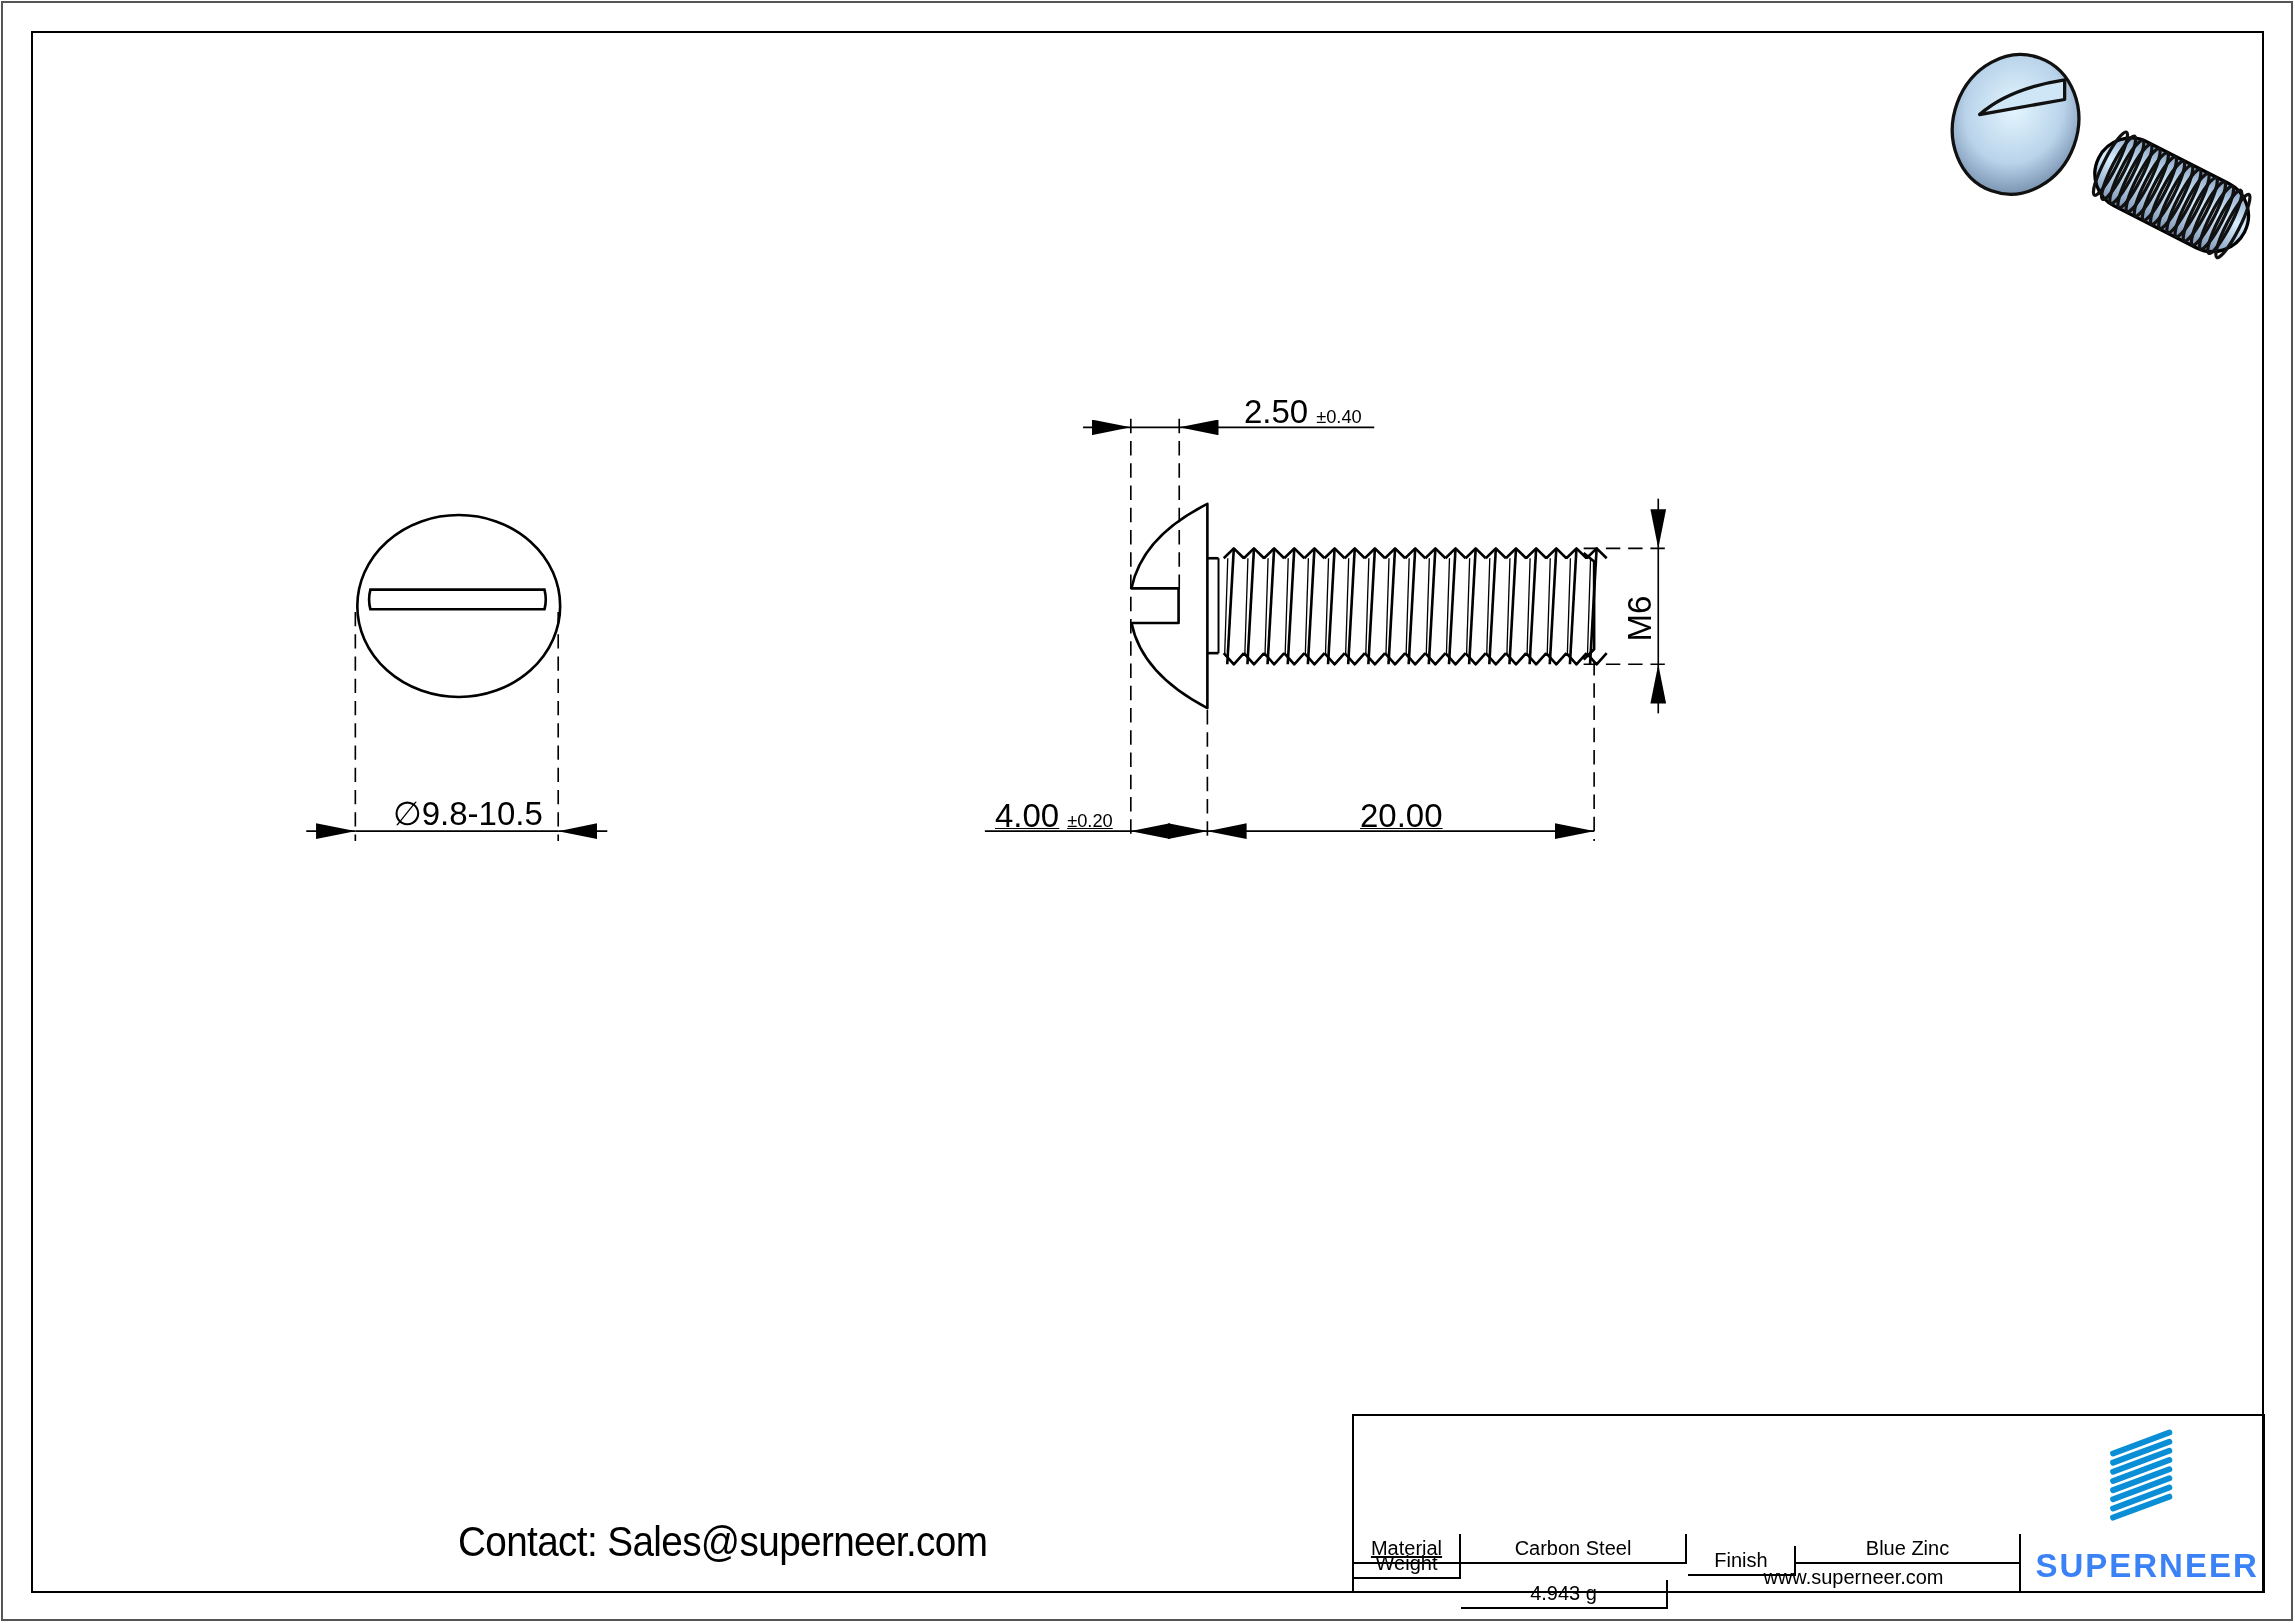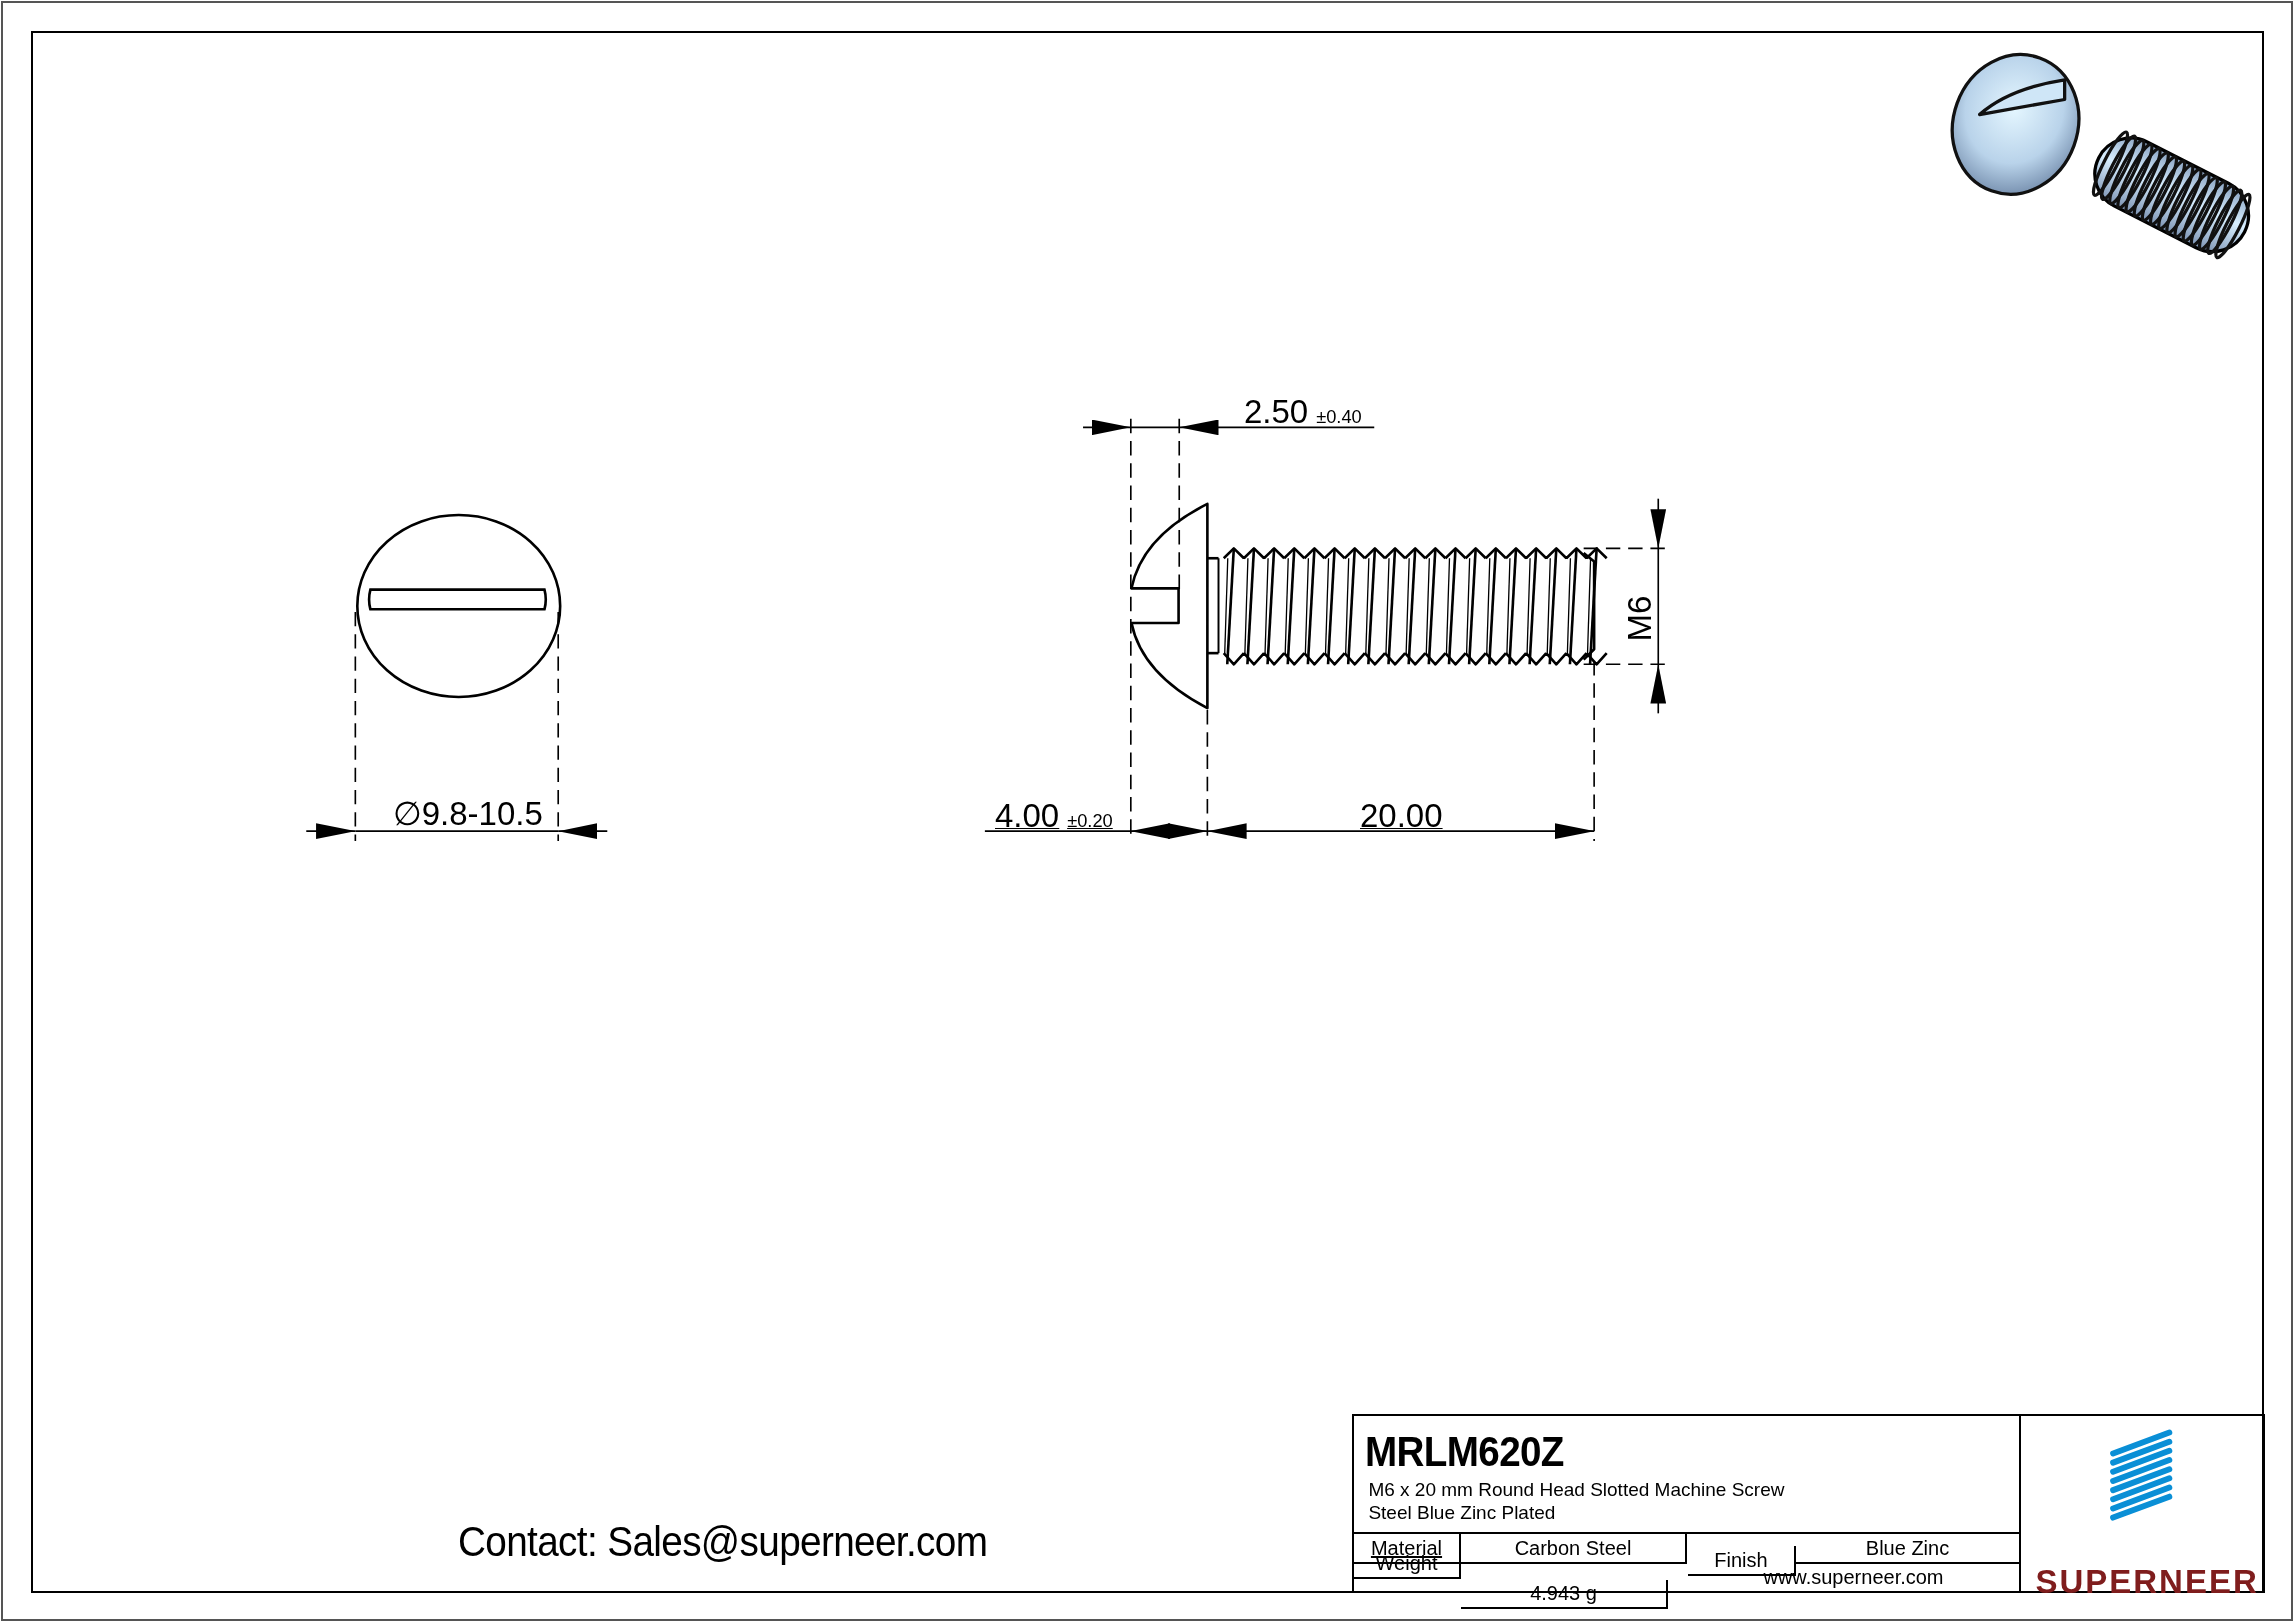--- a/index.html
+++ b/index.html
@@ -15,21 +15,21 @@
 
   
   .title-block { position: absolute; left: 1352px; top: 1414px; width: 913px; height: 179px; border-top: 2px solid #000; border-left: 2px solid #000; box-sizing: border-box; }
   .tb-main { position: absolute; left: 0; top: 0; width: 667px; height: 118px; border-right: 2px solid #000; border-bottom: 2px solid #000; box-sizing: border-box; }
   .part-number { position: absolute; left: 10.5px; top: 11.8px; font-size: 42px; font-weight: bold; letter-spacing: -0.7px; transform: scaleX(0.92); transform-origin: left; }
   .desc1 { position: absolute; left: 14.4px; top: 63px; font-size: 19px; }
   .desc2 { position: absolute; left: 14.4px; top: 86px; font-size: 19px; }
   .tb-grid { position: absolute; left: 0; top: 118px; width: 667px; height: 61px; }
   .cell { position: absolute; box-sizing: border-box; display: flex; align-items: center; justify-content: center; font-size: 20px; border-right: 2px solid #000; border-bottom: 2px solid #000; }
   .logo-cell { position: absolute; left: 667px; top: 0; width: 244px; height: 177px; border-right: 2px solid #000; border-bottom: 2px solid #000; box-sizing: border-box; }
-  .brand-name { position: absolute; left: 14.4px; top: 147px; font-size: 33px; font-weight: bold; color: #7f1d1d; letter-spacing: 2px; }
+  .brand-name { position: absolute; left: 14.4px; top: 131px; font-size: 33px; font-weight: bold; color: #3b82f6; letter-spacing: 2px; }
   .link { color: #000000; }
 </style>
 </head>
 <body>
 
 <div class="outer-frame"></div>
 <div class="inner-frame"></div>
 
 <svg class="drawing" width="2295" height="1623" viewBox="0 0 3507 2480">
   <defs>
@@ -181,25 +181,20 @@
   <span class="dim-main">4.00</span><span class="dim-tol">±0.20</span>
 </div>
 <div class="dim-text" style="left:1360px; top:799px;text-decoration:underline;">
   <span class="dim-main">20.00</span>
 </div>
 <div class="dim-text m6-label">M6</div>
 
 <div class="contact">Contact: Sales@superneer.com</div>
 
 <div class="title-block">
-  <div class="tb-main">
-    <div class="part-number">MRLM620Z</div>
-    <div class="desc1">M6  x 20 mm  Round Head Slotted  Machine Screw</div>
-    <div class="desc2">Steel Blue Zinc Plated</div>
-  </div>
   <div class="tb-grid">
     <div class="cell" style="left:0; top:0; width:107px; height:30px;text-decoration:underline;">Material</div>
     <div class="cell" style="left:107px; top:0; width:226px; height:30px;">Carbon Steel</div>
     <div class="cell" style="left:334px; top:12px; width:108px; height:30px;">Finish</div>
     <div class="cell" style="left:442px; top:0; width:225px; height:30px;">Blue Zinc</div>
     <div class="cell" style="left:0; top:16px; width:107px; height:29px;">Weight</div>
     <div class="cell" style="left:107px; top:46px; width:207px; height:29px;">4.943 g</div>
     <div class="cell link" style="left:334px; top:30px; width:333px; height:29px;">www.superneer.com</div>
   </div>
   <div class="logo-cell">

